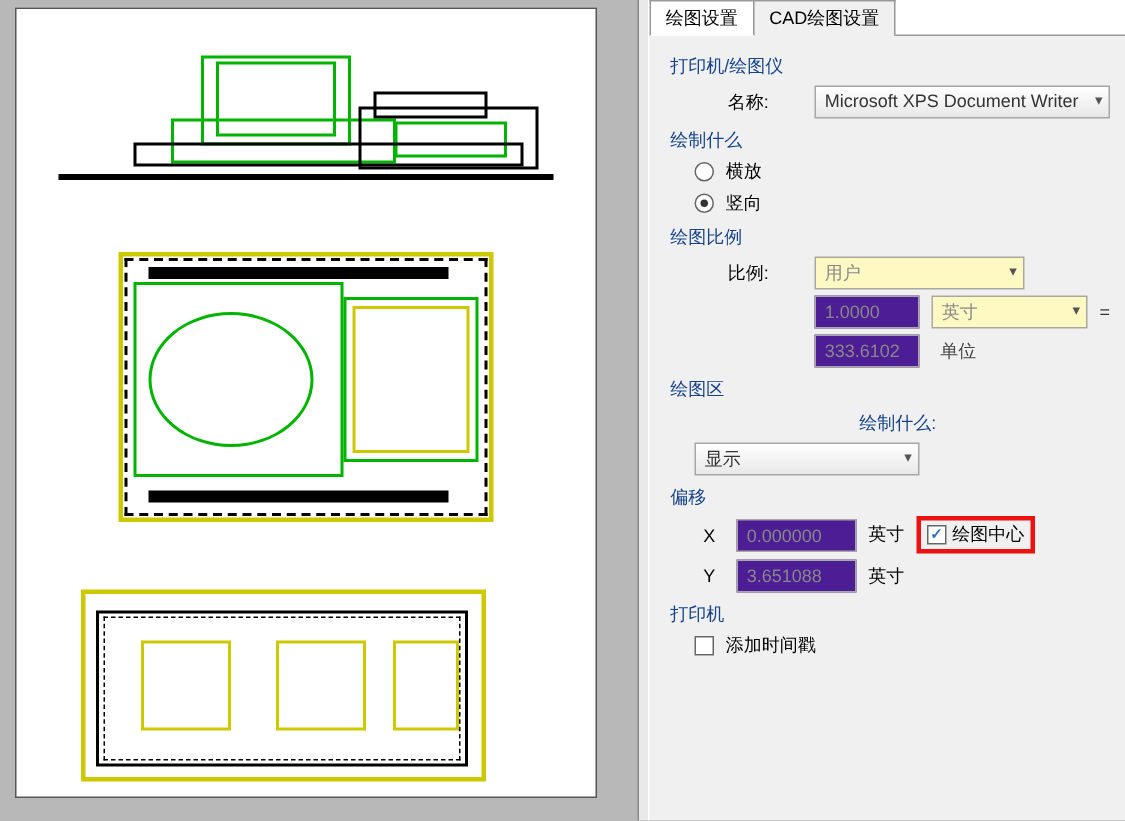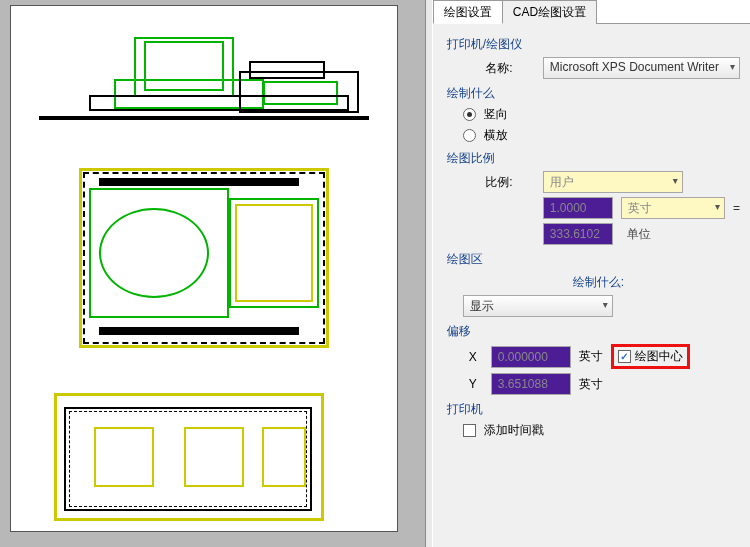--- a/index.html
+++ b/index.html
@@ -109,26 +109,26 @@
     <div class="panel-body">
 
       <div class="group-title">打印机/绘图仪</div>
       <div class="row">
         <span class="label">名称:</span>
         <div class="dropdown">Microsoft XPS Document Writer</div>
       </div>
 
       <div class="group-title">绘制什么</div>
       <div class="row">
+        <span class="radio"></span>
+        <span>横放</span>
+      </div>
+      <div class="row">
         <span class="radio checked"></span>
         <span>竖向</span>
-      </div>
-      <div class="row">
-        <span class="radio"></span>
-        <span>横放</span>
       </div>
 
       <div class="group-title">绘图比例</div>
       <div class="row">
         <span class="label">比例:</span>
         <div class="dropdown disabled" style="width:140px;flex:0 0 auto">用户</div>
       </div>
       <div class="row" style="margin-left:94px">
         <input class="text" style="width: 70px;" readonly="" value="1.0000">
         <div class="dropdown disabled unit-sel">英寸</div>

